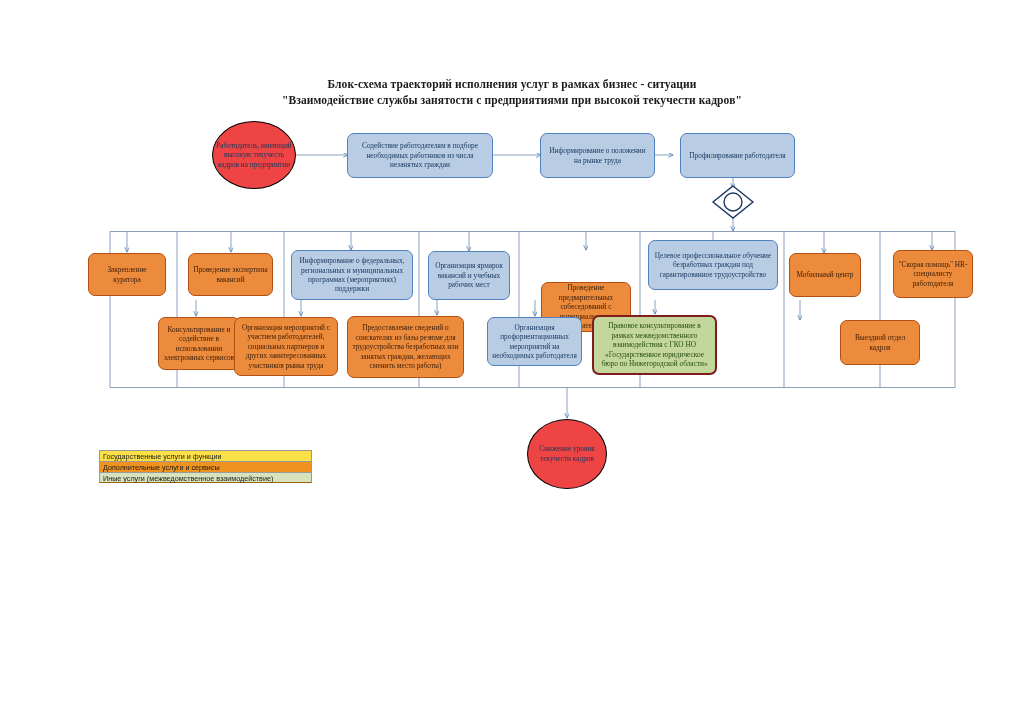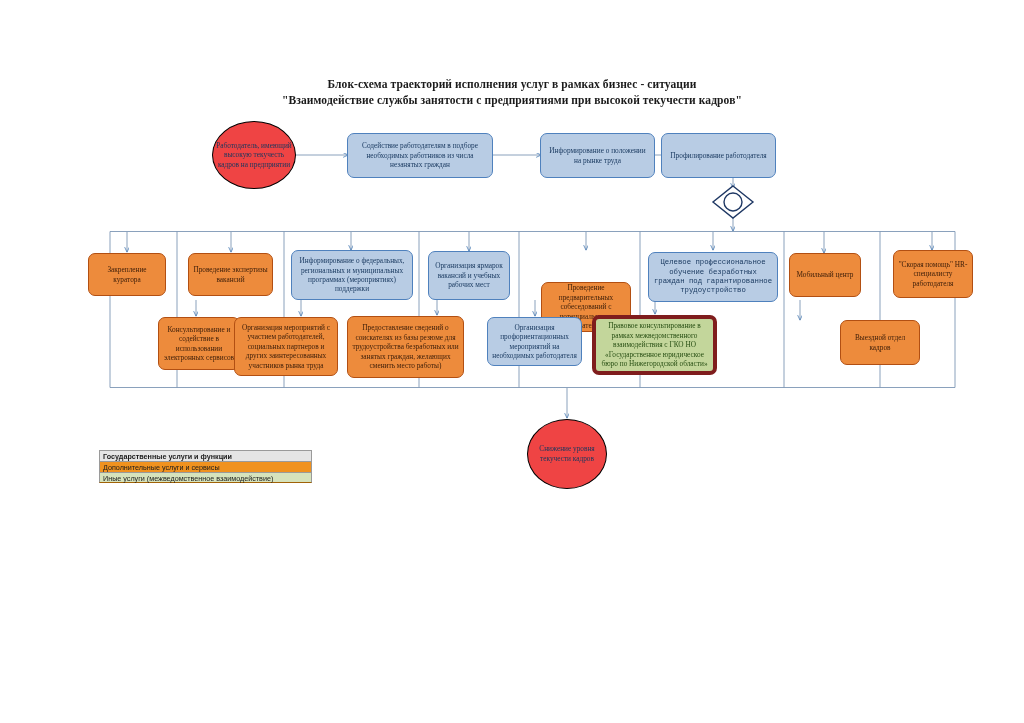--- a/index.html
+++ b/index.html
@@ -33,21 +33,21 @@
     border:1px solid #4f81bd;
     color:#17375e;
   }
   .orange{
     background:#ed8b3c;
     border:1px solid #b24f12;
     color:#40200a;
   }
   .green{
     background:#c3d69b;
-    border:4px solid #7f1d1d;
+    border:2px solid #7f1d1d;
     color:#274e13;
   }
 
   
   .ellipse{
     position:absolute;box-sizing:border-box;
     border-radius:50%;
     background:#ef4444;border:1px solid #000000;color:#17375e;
     display:flex;align-items:center;justify-content:center;text-align:center;
     font-size:7.3px;line-height:9.6px;
@@ -55,21 +55,21 @@
 
   
   .legend{position:absolute;left:99px;top:450px;width:213px;}
   .legend-row{
     box-sizing:border-box;height:11px;line-height:11px;
     font-family:"Liberation Sans", sans-serif;
     font-size:7.2px;padding-left:3px;color:#1a1a1a;
     border:1px solid #9a9a9a;border-bottom:none;
   }
   .legend-row:last-child{border-bottom:1px solid #a16207;}
-  .lg-blue{background:#e5e5e5;font-weight:bold;}
+  .lg-blue{background:#fde047;}
   .lg-orange{background:#f0921f;}
   .lg-green{background:#d6e3bc;}
 </style>
 </head>
 <body>
 
 <div id="canvas">
 
   <svg class="svg-layer" viewBox="0 0 1024 723">
     <defs>
@@ -138,21 +138,21 @@
   </div>
 
   <div class="node blue" style="left:347px;top:133px;width:146px;height:45px;">
     <span class="txt">Содействие работодателям в подборе необходимых работников из числа незанятых граждан</span>
   </div>
 
   <div class="node blue" style="left:540px;top:133px;width:115px;height:45px;">
     <span class="txt">Информирование о положении на рынке труда</span>
   </div>
 
-  <div class="node blue" style="left:661px;top:133px;width:115px;height:45px;">
+  <div class="node blue" style="left:680px;top:133px;width:115px;height:45px;">
     <span class="txt">Профилирование работодателя</span>
   </div>
 
   <div class="node orange" style="left:88px;top:253px;width:78px;height:43px;">
     <span class="txt">Закрепление куратора</span>
   </div>
 
   <div class="node orange" style="left:188px;top:253px;width:85px;height:43px;">
     <span class="txt">Проведение экспертизы вакансий</span>
   </div>
@@ -162,21 +162,21 @@
   </div>
 
   <div class="node blue" style="left:428px;top:251px;width:82px;height:49px;">
     <span class="txt">Организация ярмарок вакансий и учебных рабочих мест</span>
   </div>
 
   <div class="node orange" style="left:541px;top:250px;width:90px;height:50px;margin-top:32px;">
     <span class="txt">Проведение предварительных собеседований с потенциальными соискателями</span>
   </div>
 
-  <div class="node blue" style="left:648px;top:252px;width:130px;height:50px;font-family:Liberation Mono, monospace;">
+  <div class="node blue" style="left:648px;top:240px;width:130px;height:50px;">
     <span class="txt">Целевое профессиональное обучение безработных граждан под гарантированное трудоустройство</span>
   </div>
 
   <div class="node orange" style="left:789px;top:253px;width:72px;height:44px;">
     <span class="txt">Мобильный центр</span>
   </div>
 
   <div class="node orange" style="left:893px;top:250px;width:80px;height:48px;">
     <span class="txt">"Скорая помощь" HR-специалисту работодателя</span>
   </div>

